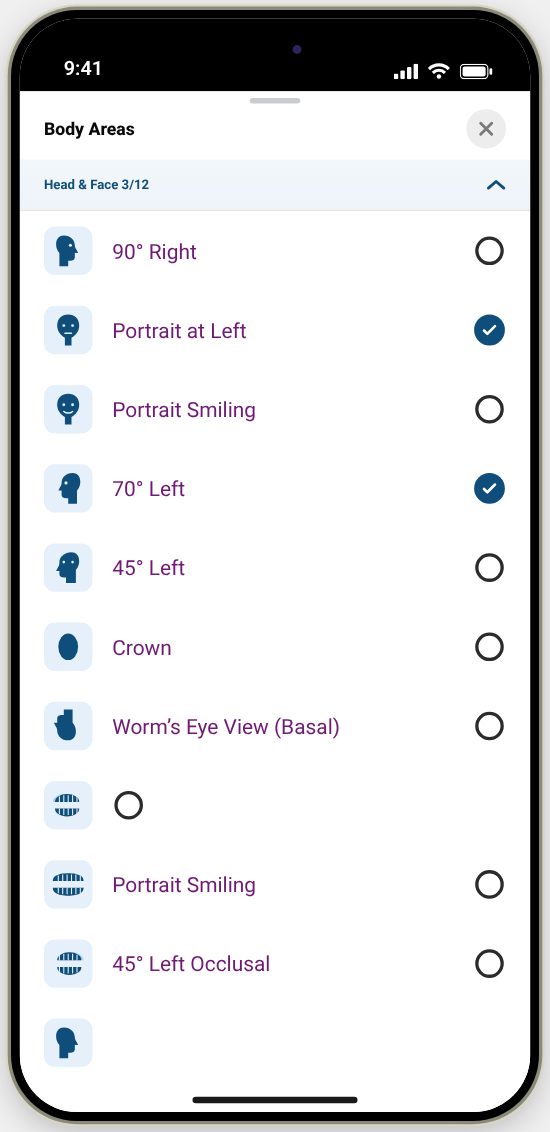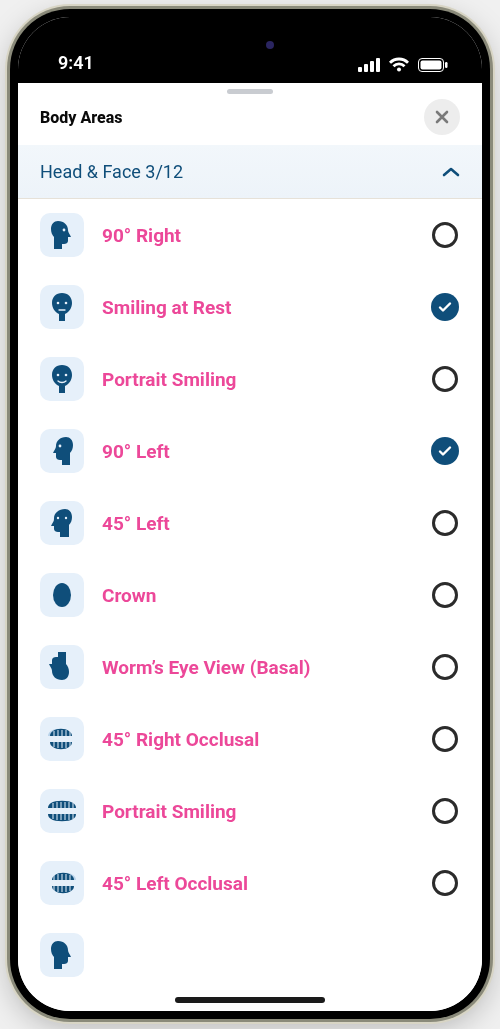--- a/index.html
+++ b/index.html
@@ -55,37 +55,37 @@
   .header h1 { font-size:16px; font-weight:800; color:#0a0a0a; }
   .close-btn {
     width:36px; height:36px; border-radius:50%;
     background:#ededed; display:flex; align-items:center; justify-content:center;
     cursor:pointer;
   }
   .section-head {
     display:flex; align-items:center; justify-content:space-between;
     padding: 16px 22px;
     background: linear-gradient(#f2f7fb,#edf3f9);
-    color:#0f4e7a; font-weight:400; font-size:18px;
+    color:#0f4e7a; font-weight:700; font-size:12px;
     cursor:pointer;
   }
   .section-head svg { stroke:#0f4e7a; }
   .divider { height:1px; background:#e6e1d8; }
   .list { flex:1; overflow:hidden; background:#fff; }
   .row {
     display:flex; align-items:center; gap:18px;
     padding: 14px 22px 14px 22px;
   }
   .thumb {
     width:44px; height:44px; flex:0 0 44px;
     background:#e6f0fa; border-radius:10px;
     display:flex; align-items:center; justify-content:center;
   }
   .thumb svg { display:block; }
-  .label { flex:1; font-size:19px; font-weight:700; color:#ec4899; }
+  .label { flex:1; font-size:19px; font-weight:400; color:#701a75; }
   .status { width:30px; height:30px; flex:0 0 30px; display:flex; align-items:center; justify-content:center; cursor:pointer;}
   .circle-empty {
     width:26px; height:26px; border:3px solid #2b2b2b; border-radius:50%;
   }
   .circle-check {
     width:28px; height:28px; background:#0f4e7a; border-radius:50%;
     display:flex; align-items:center; justify-content:center;
   }
   .status-image {
     width:28px; height:28px; background:#1e9e82; border-radius:50%;
@@ -165,21 +165,21 @@
         </div>
         <div class="row">
           <div class="thumb">
             <svg width="30" height="34" viewBox="0 0 30 34">
               <path fill="#0f4e7a" d="M15 3c6 0 10 4 10 10 0 5-3 9-7 11v7H12v-7C8 22 5 18 5 13 5 7 9 3 15 3z"></path>
               <circle cx="11" cy="13" r="1.3" fill="#e6f0fa"></circle>
               <circle cx="19" cy="13" r="1.3" fill="#e6f0fa"></circle>
               <path d="M12 20h6" stroke="#e6f0fa" stroke-width="1.3" stroke-linecap="round"></path>
             </svg>
           </div>
-          <div class="label">Smiling at Rest</div>
+          <div class="label">Portrait at Left</div>
           <div class="status">
             <div class="circle-check">
               <svg width="16" height="16" viewBox="0 0 16 16">
                 <path d="M3 8.5l3 3 7-7" stroke="#fff" stroke-width="2.4" fill="none" stroke-linecap="round" stroke-linejoin="round"></path>
               </svg>
             </div>
           </div>
         </div>
         <div class="row">
           <div class="thumb">
@@ -197,21 +197,21 @@
         </div>
         <div class="row">
           <div class="thumb">
             <svg width="30" height="34" viewBox="0 0 30 34">
               <g transform="scale(-1,1) translate(-30,0)">
                 <path fill="#0f4e7a" d="M11 3c6 0 10 4 10 9 0 2 1 3 2 5l1 2h-3v4c0 2-2 3-4 3h-2v5H7V19c-2-2-3-5-3-8C4 6 7 3 11 3z"></path>
                 <circle cx="17" cy="12" r="1.4" fill="#e6f0fa"></circle>
               </g>
             </svg>
           </div>
-          <div class="label">90° Left</div>
+          <div class="label">70° Left</div>
           <div class="status">
             <div class="circle-check">
               <svg width="16" height="16" viewBox="0 0 16 16">
                 <path d="M3 8.5l3 3 7-7" stroke="#fff" stroke-width="2.4" fill="none" stroke-linecap="round" stroke-linejoin="round"></path>
               </svg>
             </div>
           </div>
         </div>
         <div class="row">
           <div class="thumb">
@@ -265,21 +265,20 @@
                   <line x1="25" y1="6" x2="25" y2="11"></line>
                   <line x1="9" y1="17" x2="9" y2="22"></line>
                   <line x1="13" y1="17" x2="13" y2="23"></line>
                   <line x1="17" y1="17" x2="17" y2="23"></line>
                   <line x1="21" y1="17" x2="21" y2="23"></line>
                   <line x1="25" y1="17" x2="25" y2="22"></line>
                 </g>
               </g>
             </svg>
           </div>
-          <div class="label">45° Right Occlusal</div>
           <div class="status">
             <div class="circle-empty"></div>
           </div>
         </div>
         <div class="row">
           <div class="thumb">
             <svg width="34" height="28" viewBox="0 0 34 28">
               <path fill="#0f4e7a" d="M6 6c4-3 18-3 22 0 2 1 3 3 3 5H3c0-2 1-4 3-5z"></path>
               <path fill="#0f4e7a" d="M6 22c4 3 18 3 22 0 2-1 3-3 3-5H3c0 2 1 4 3 5z"></path>
               <g stroke="#e6f0fa" stroke-width="1">

